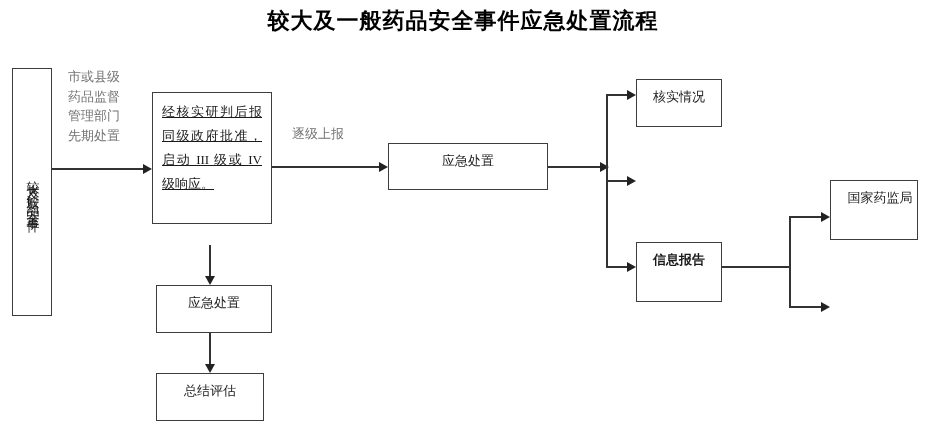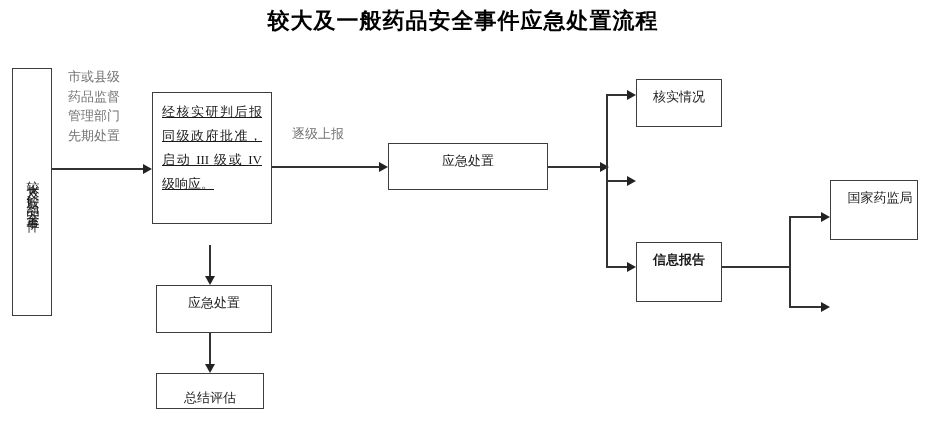--- a/index.html
+++ b/index.html
@@ -114,21 +114,21 @@
   <div class="ln v" style="left:209px; top:245px; height:33px;"></div>
   <div class="arrow down" style="left:205px; top:276px;"></div>
 
   <div class="box center" style="left:156px; top:285px; width:116px; height:48px;">
     <span>应急处置</span>
   </div>
 
   <div class="ln v" style="left:209px; top:333px; height:33px;"></div>
   <div class="arrow down" style="left:205px; top:364px;"></div>
 
-  <div class="box center" style="left:156px; top:373px; width:108px; height:36px;align-items:flex-end;">
+  <div class="box center" style="left:156px; top:373px; width:108px; height:48px;">
     <span>总结评估</span>
   </div>
 
   <div class="label" style="left:292px; top:124px; width:90px; text-align:left;">逐级上报</div>
 
   <div class="ln h" style="left:272px; top:166px; width:108px;"></div>
   <div class="arrow right" style="left:379px; top:162px;"></div>
 
   <div class="box center" style="left:388px; top:143px; width:160px; height:47px;">
     <span>应急处置</span>

